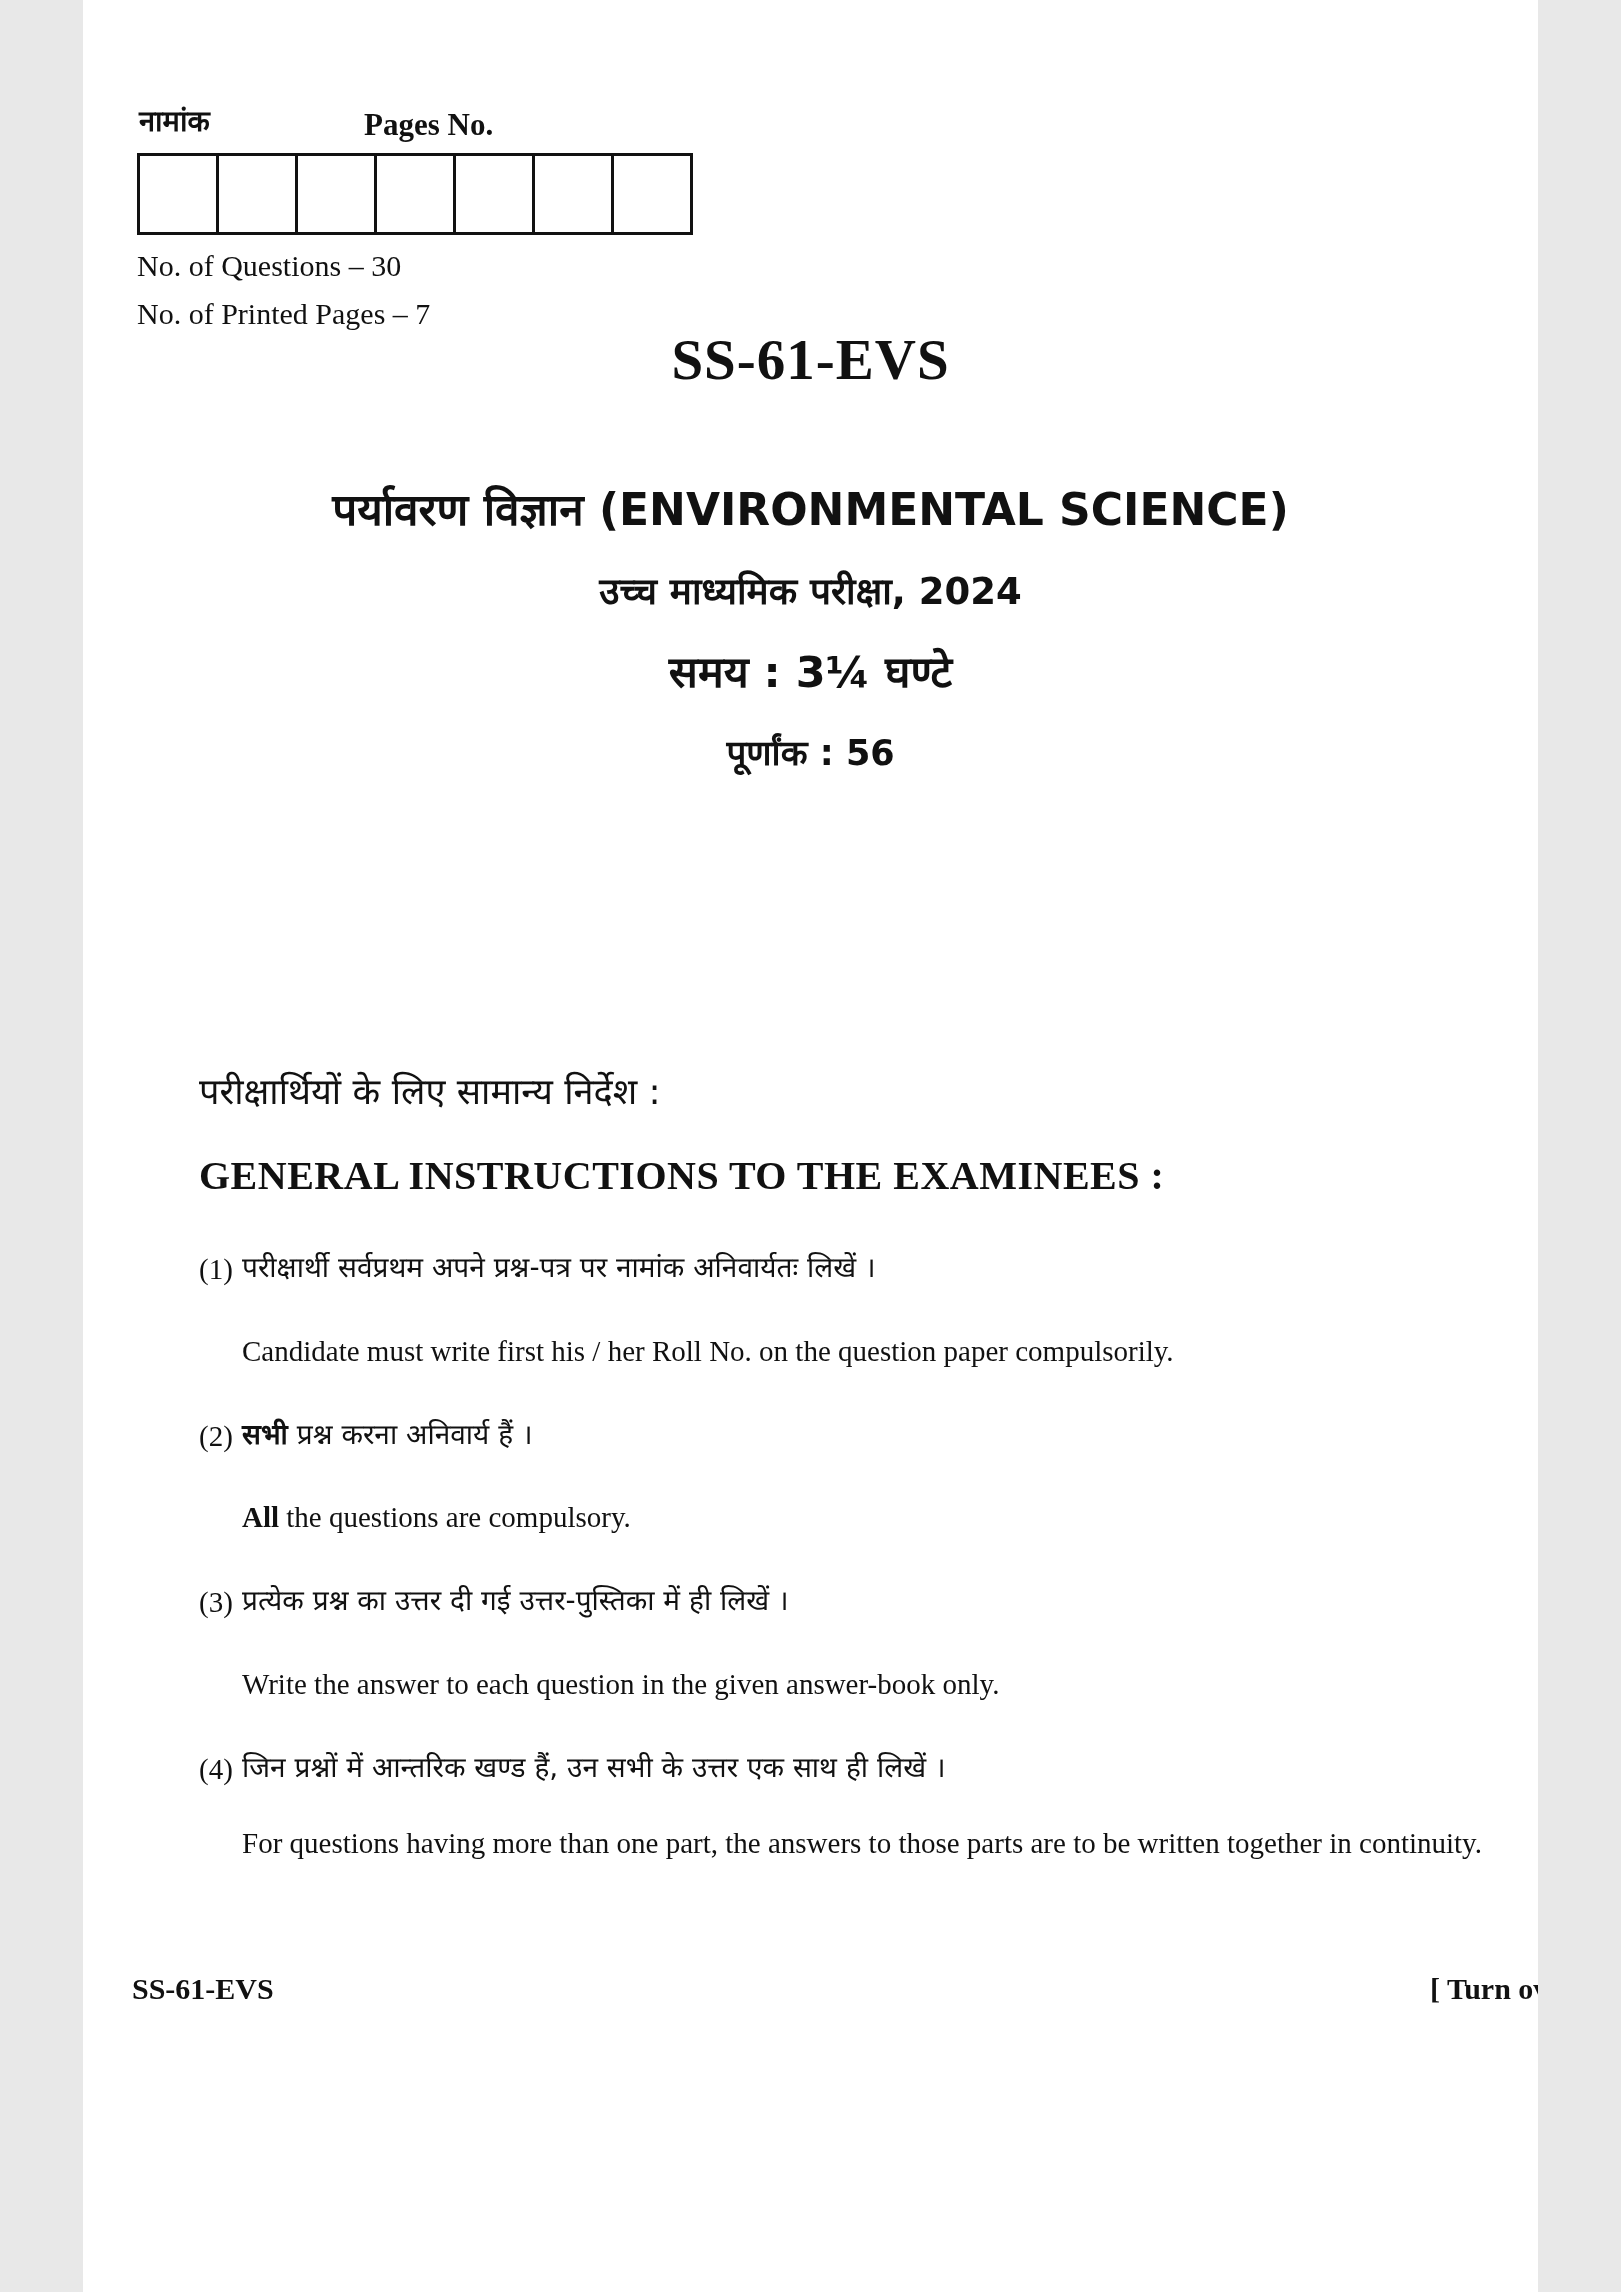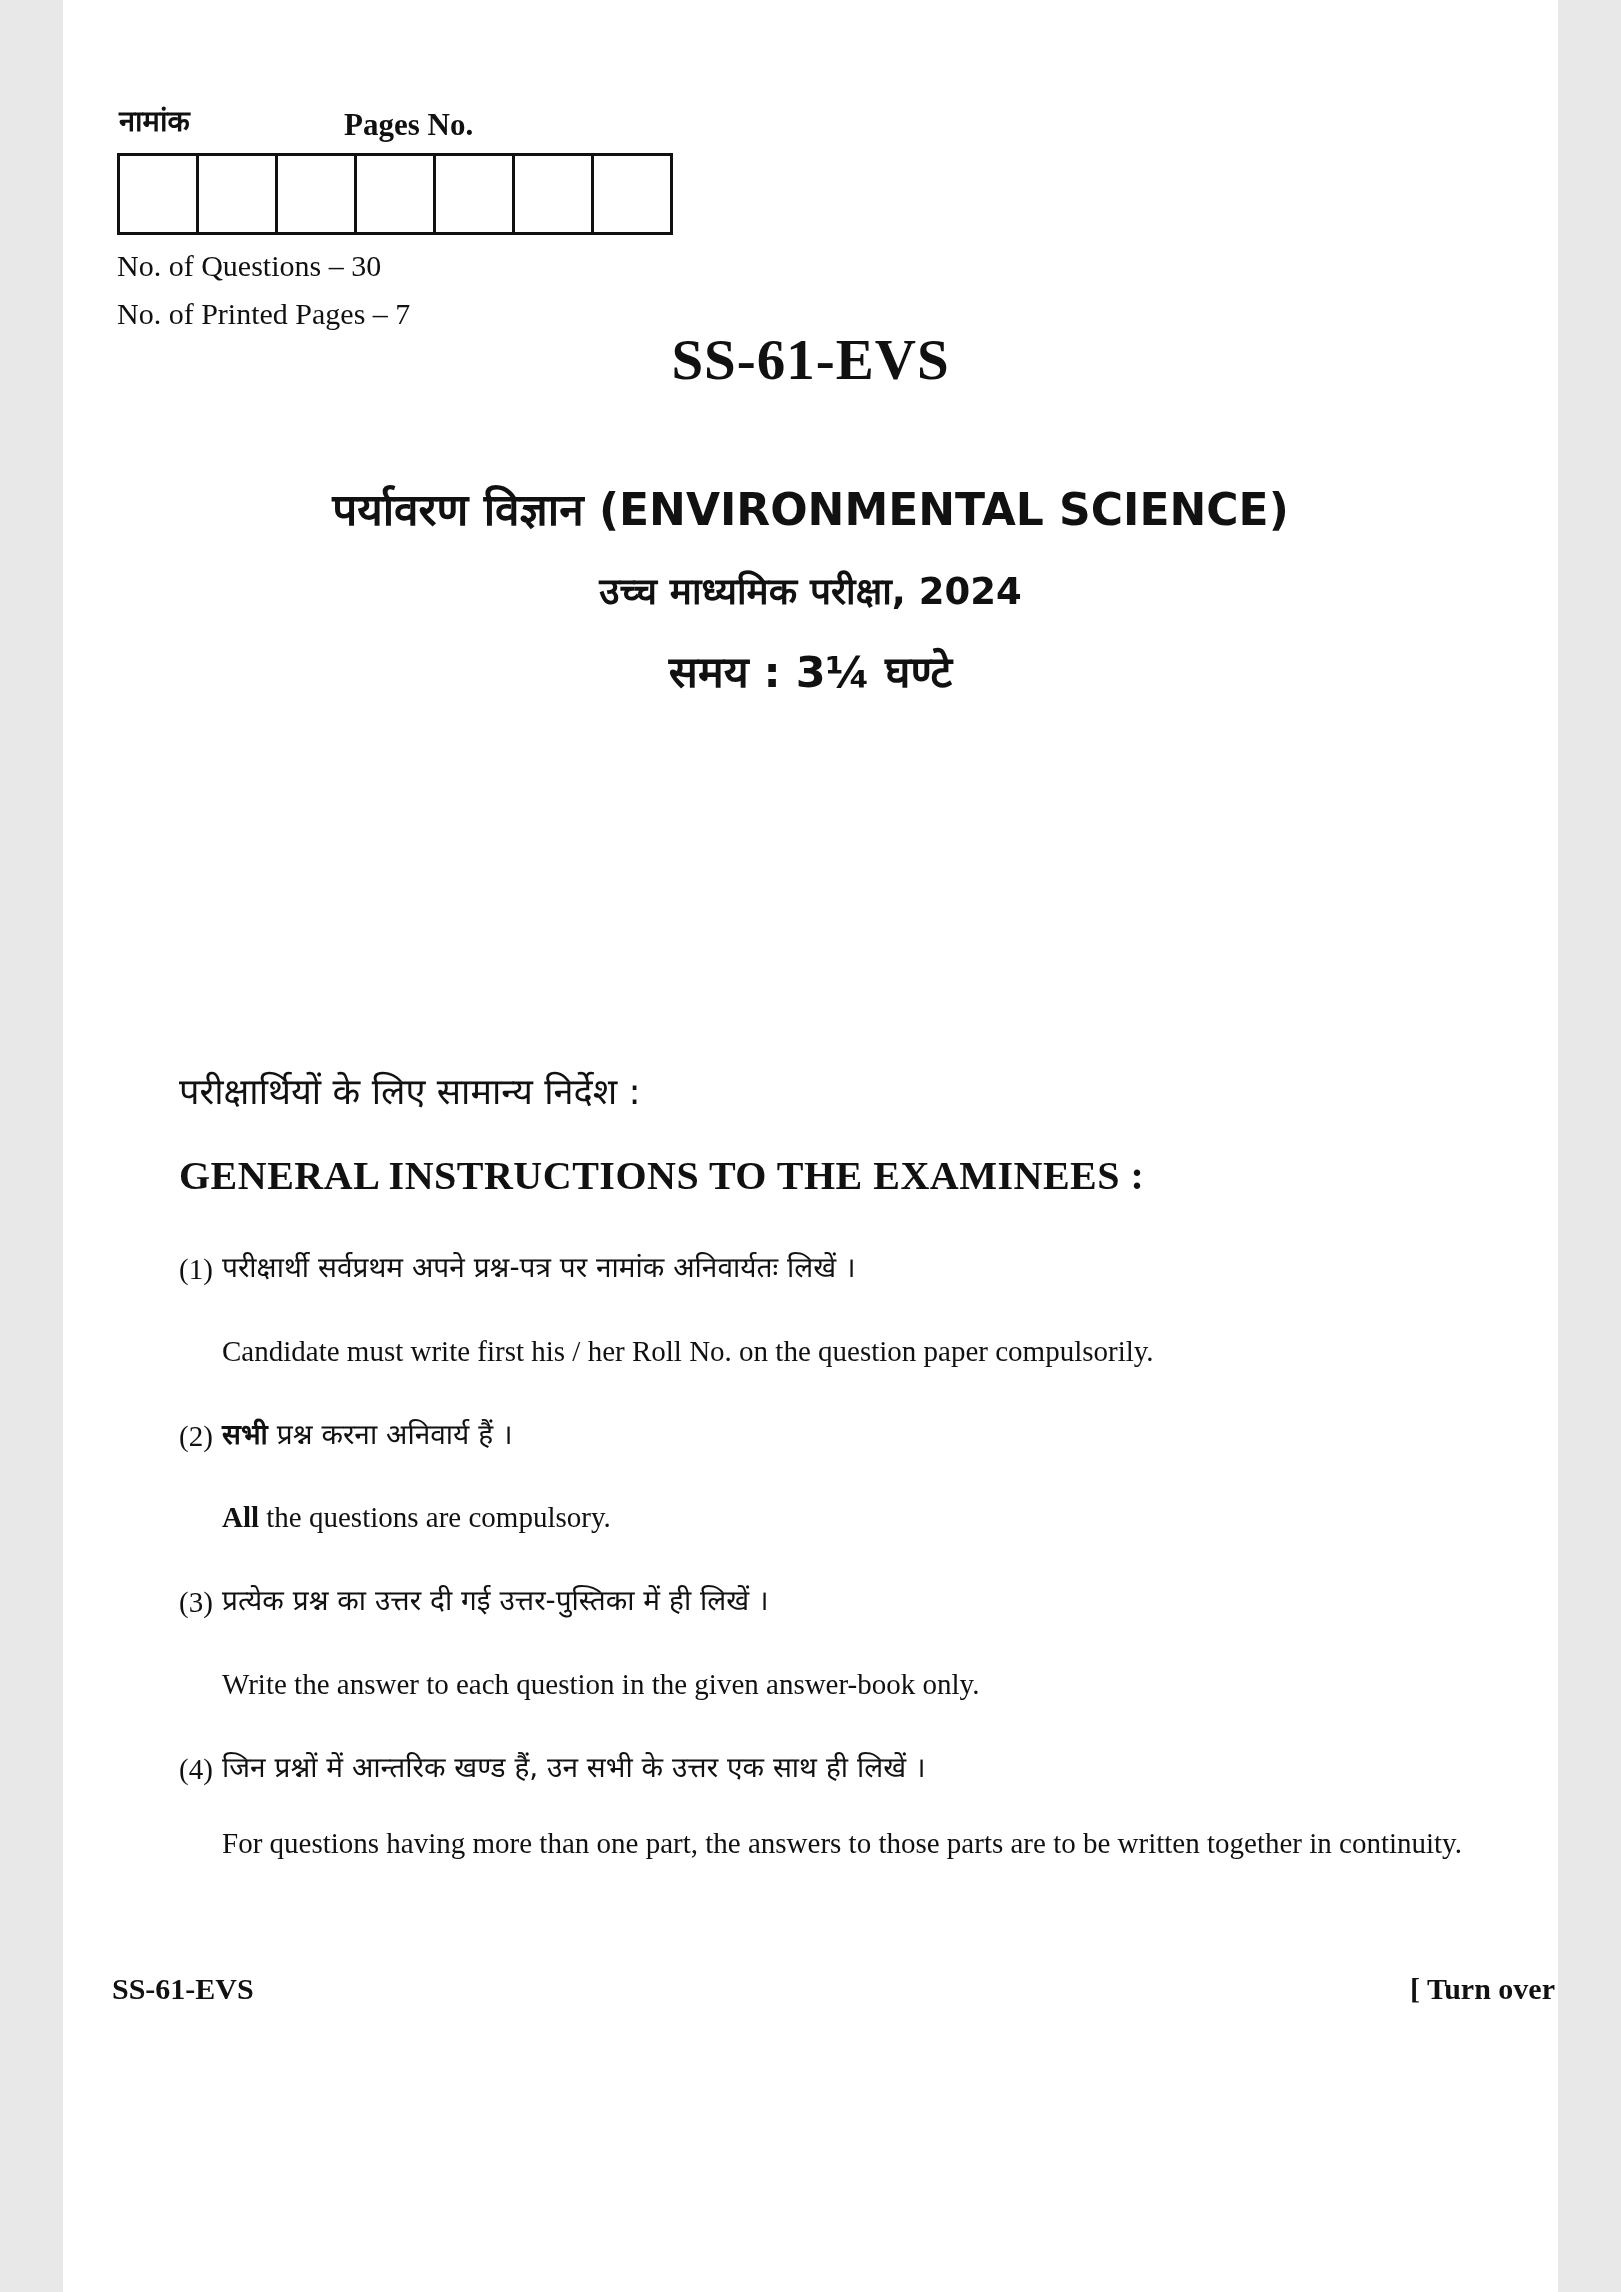--- a/index.html
+++ b/index.html
@@ -9,21 +9,20 @@
   }
   .page {
     position: relative;
     width: 1455px;
     height: 2293px;
     margin: 0 auto;
     background: #ffffff;
     color: #111;
     font-family: "Liberation Serif", "DejaVu Serif", serif;
     overflow: hidden;
-    padding-left: 40px;
   }
 
   
   .roll-header {
     position: absolute;
     left: 54px;
     top: 104px;
     width: 573px;
   }
   .labels-row {
@@ -186,20 +185,21 @@
       <span>No. of Printed Pages – </span><span class="val">7</span>
     </div>
   </div>
 
   <div class="paper-code-title">SS-61-EVS</div>
 
   <div class="subject-block">
     <div class="subject-line dev">पर्यावरण विज्ञान (ENVIRONMENTAL SCIENCE)</div>
     <div class="exam-line dev">उच्च माध्यमिक परीक्षा, 2024</div>
     <div class="time-line dev">समय : 3¼ घण्टे</div>
+    <div class="marks-line dev">पूर्णांक : 56</div>
   </div>
 
   <div class="instructions">
     <div class="ins-heading-hi">परीक्षार्थियों के लिए सामान्य निर्देश :</div>
     <div class="ins-heading-en">GENERAL INSTRUCTIONS TO THE EXAMINEES :</div>
 
     <div class="ins-item">
       <div class="ins-num">(1)</div>
       <div class="ins-body">
         <div class="hi-line">परीक्षार्थी सर्वप्रथम अपने प्रश्न-पत्र पर नामांक अनिवार्यतः लिखें ।</div>

